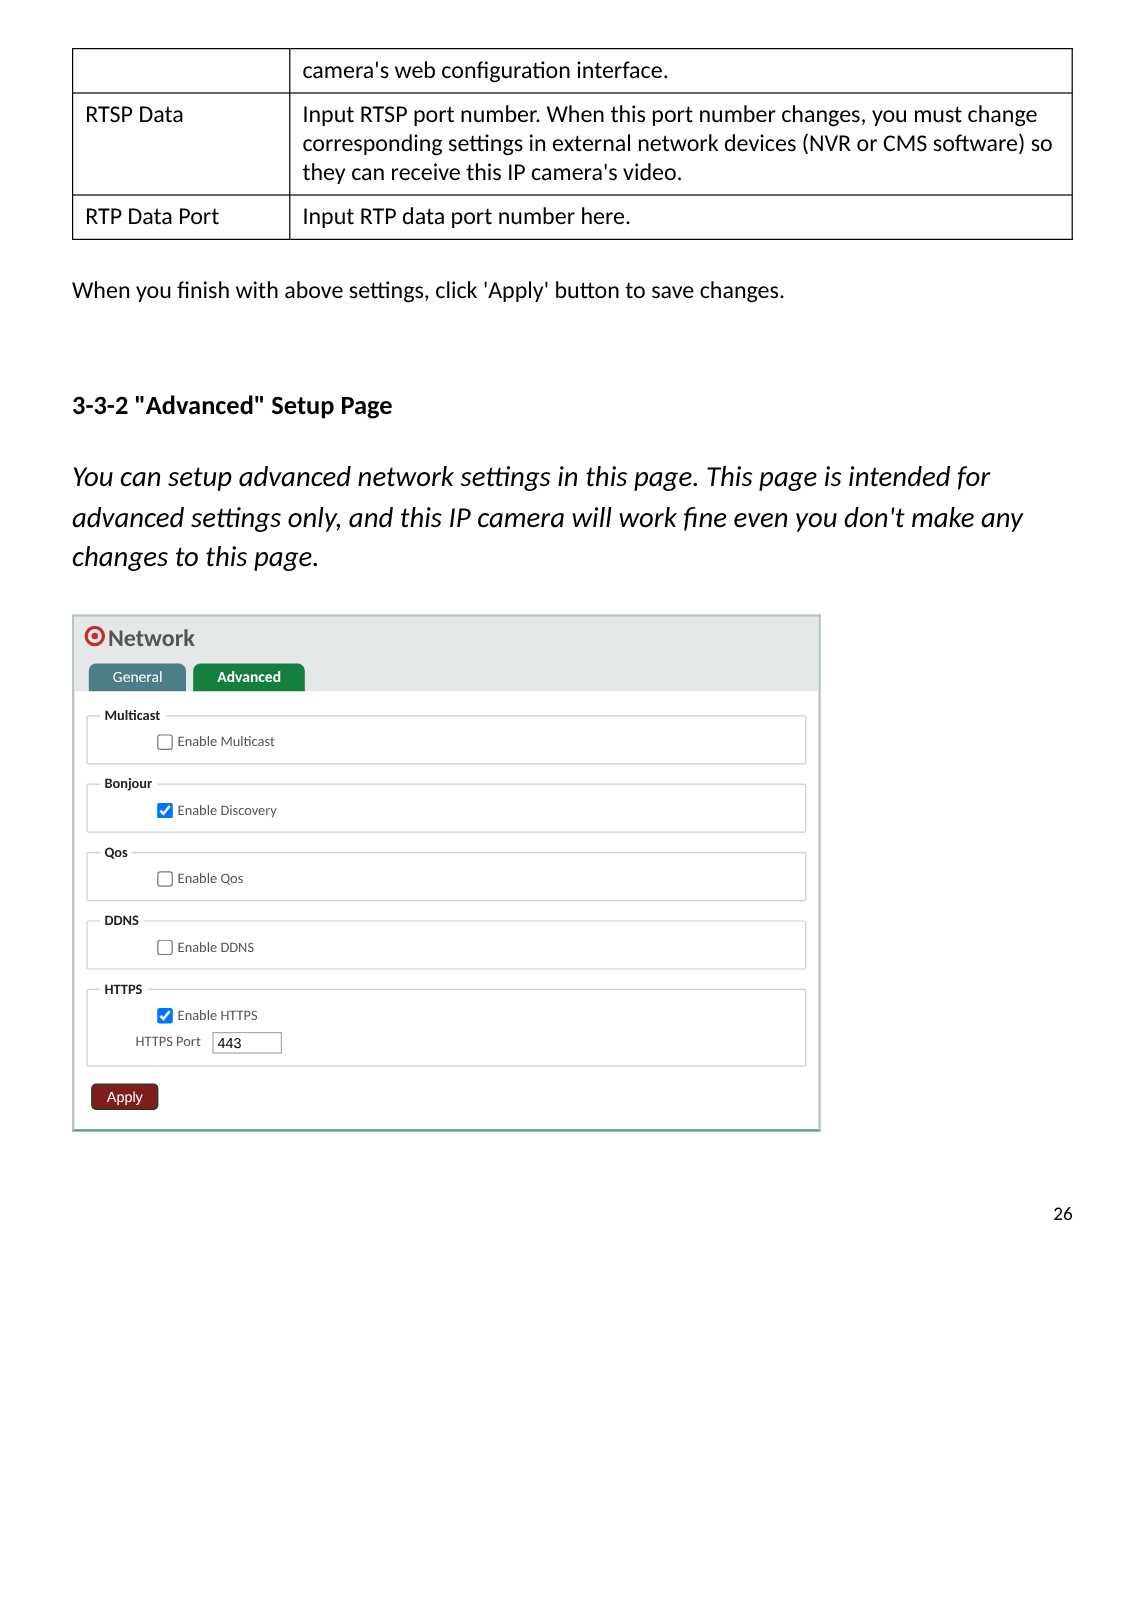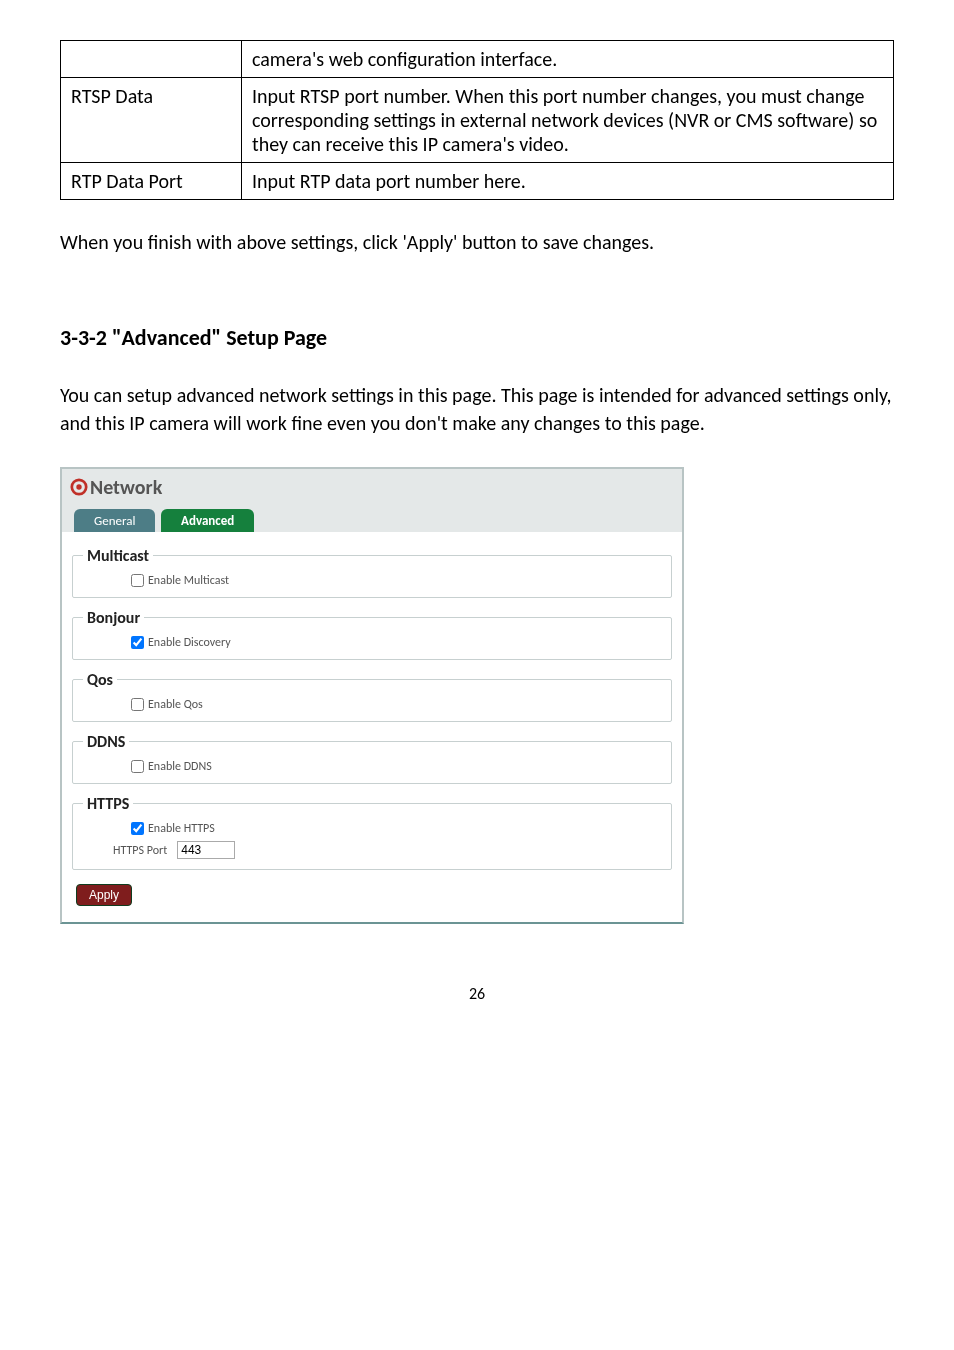--- a/index.html
+++ b/index.html
@@ -26,23 +26,24 @@
   p.body-text {
     font-size: 20px;
     margin: 20px 0 70px 0;
   }
   h2.section-head {
     font-size: 22px;
     font-weight: bold;
     margin: 40px 0 30px 0;
   }
   p.section-desc {
-    font-size: 20px;
+    font-size: 24px;
     margin: 0 0 30px 0;
     line-height: 1.4;
+    font-style: italic;
   }
   .ui-block {
     width: 620px;
     border: 2px solid #b8c4c4;
     border-bottom: 2px solid #6b9494;
     background: #fff;
     padding: 0;
   }
   .ui-title {
     font-size: 20px;
@@ -75,21 +76,21 @@
   .panel-body {
     padding: 14px 10px 12px 10px;
   }
   fieldset {
     border: 1px solid #c7d0d0;
     border-radius: 2px;
     margin: 0 0 10px 0;
     padding: 8px 10px 10px 10px;
   }
   fieldset legend {
-    font-size: 16px;
+    font-size: 12px;
     font-weight: bold;
     color: #222;
     padding: 0 4px;
     margin-top: 14px;
   }
   .cb-row {
     font-size: 12px;
     color: #555;
     display: flex;
     align-items: center;
@@ -116,21 +117,21 @@
     margin: 4px 0 4px 4px;
     padding: 3px 12px;
     font-size: 12px;
     color: #fff;
     background: #7f1d1d;
     border: 1px solid #0f3d1f;
     border-radius: 4px;
     cursor: pointer;
   }
   .page-num {
-    text-align: center;
+    text-align: right;
     font-size: 16px;
     margin-top: 60px;
   }
 </style>
 </head>
 <body>
 
 <table class="port-table">
   <tbody>
       <tr>

